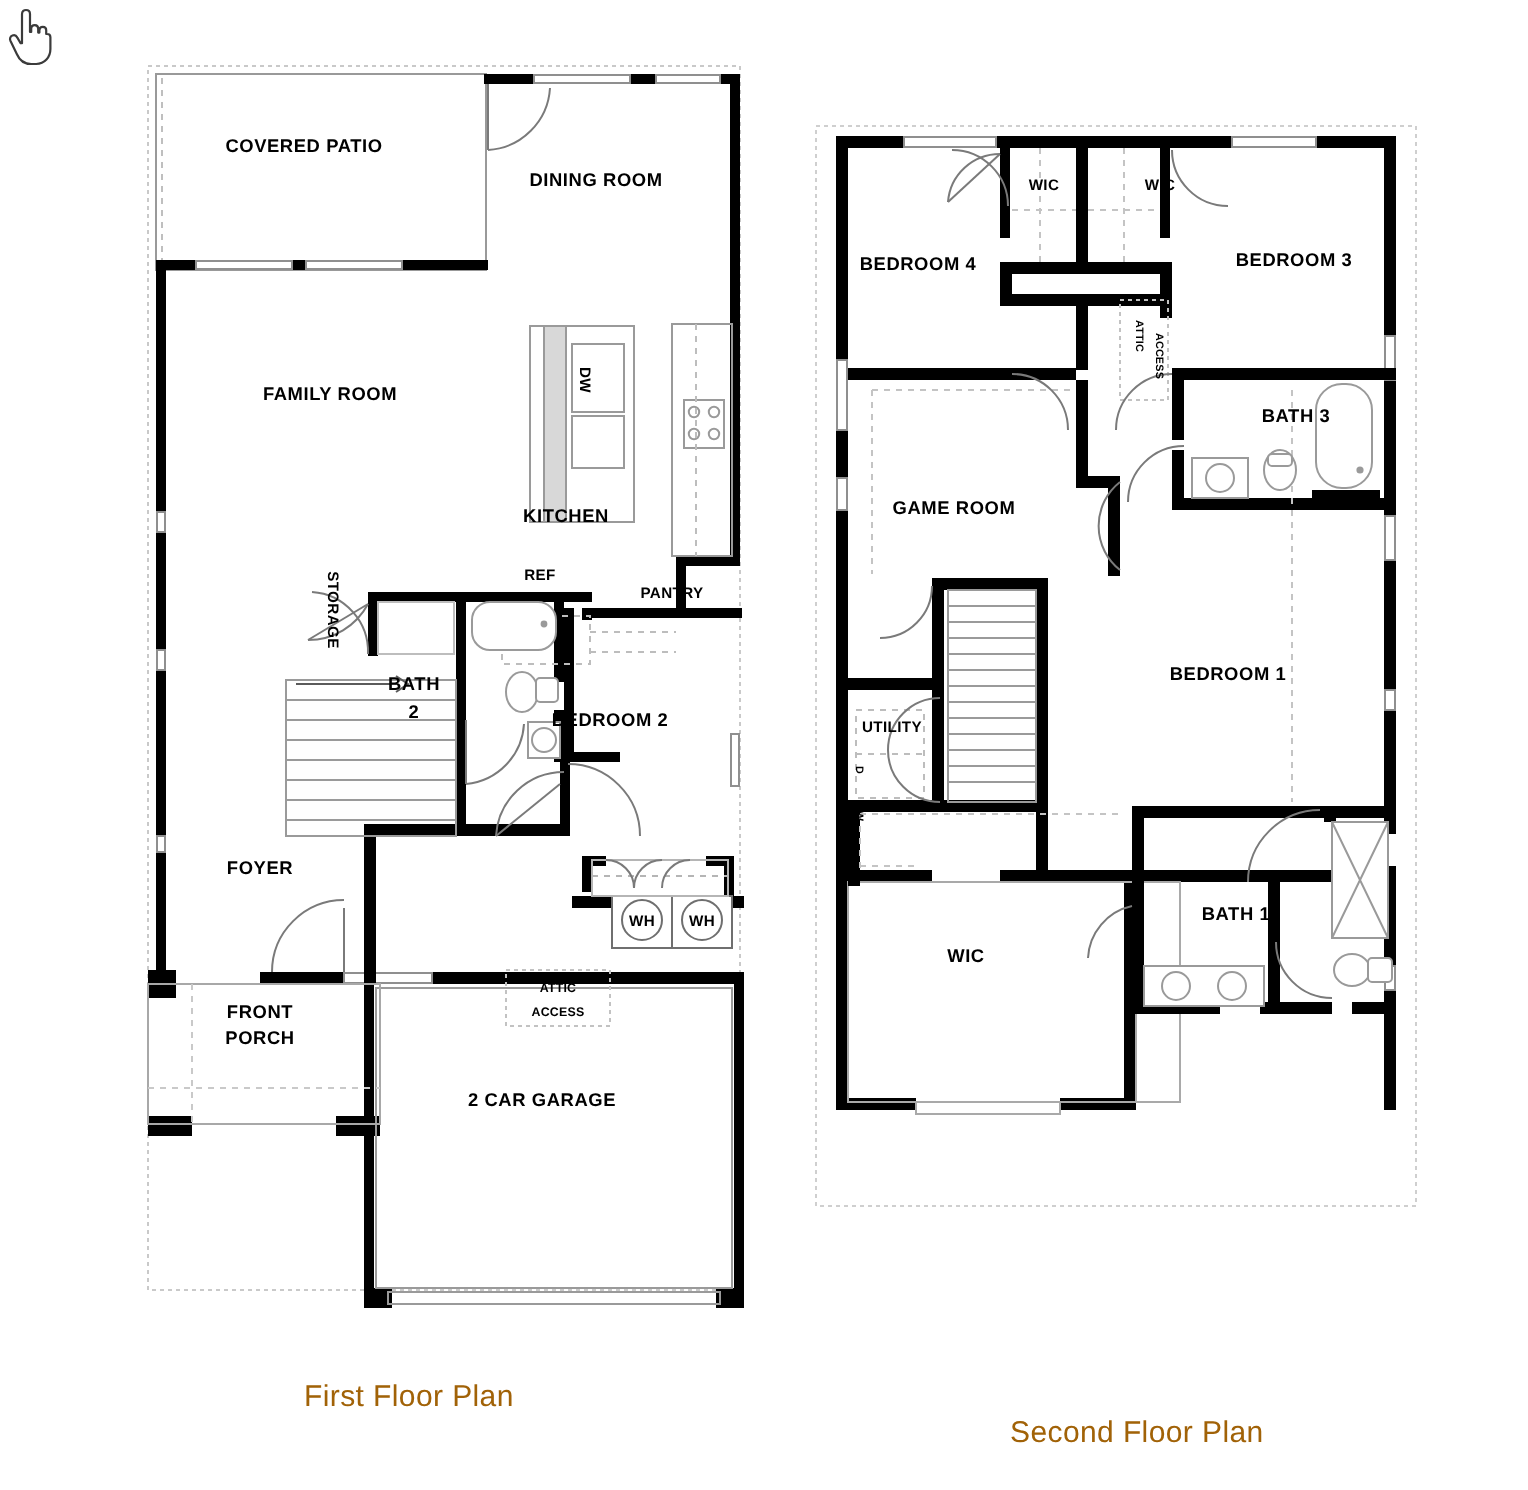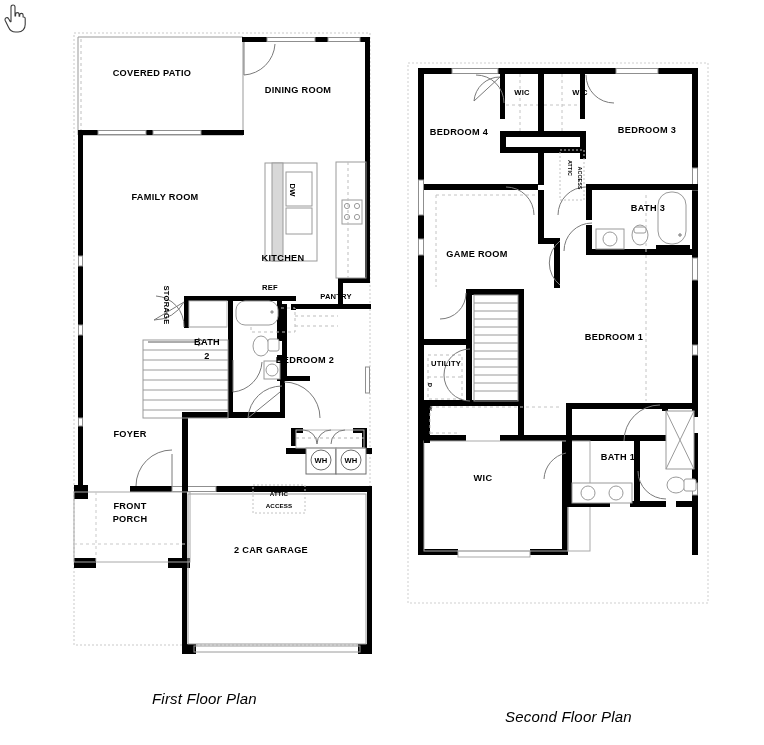--- a/index.html
+++ b/index.html
@@ -17,24 +17,23 @@
   #stage {
     position: absolute;
     left: 0; top: 0;
     width: 764px;
     height: 531px;
   }
   .plan-caption {
     position: absolute;
     font-family: "Liberation Sans", sans-serif;
     font-size: 15px;
-    color: #000000;
+    color: #a16207;
     letter-spacing: 0.2px;
     white-space: nowrap;
-    font-style: italic;
   }
   #caption-first  { left: 152px; top: 690px; }
   #caption-second { left: 505px; top: 708px; }
 
   
   #cursor {
     position: absolute;
     left: 2px; top: 4px;
     width: 26px; height: 30px;
     pointer-events: none;

